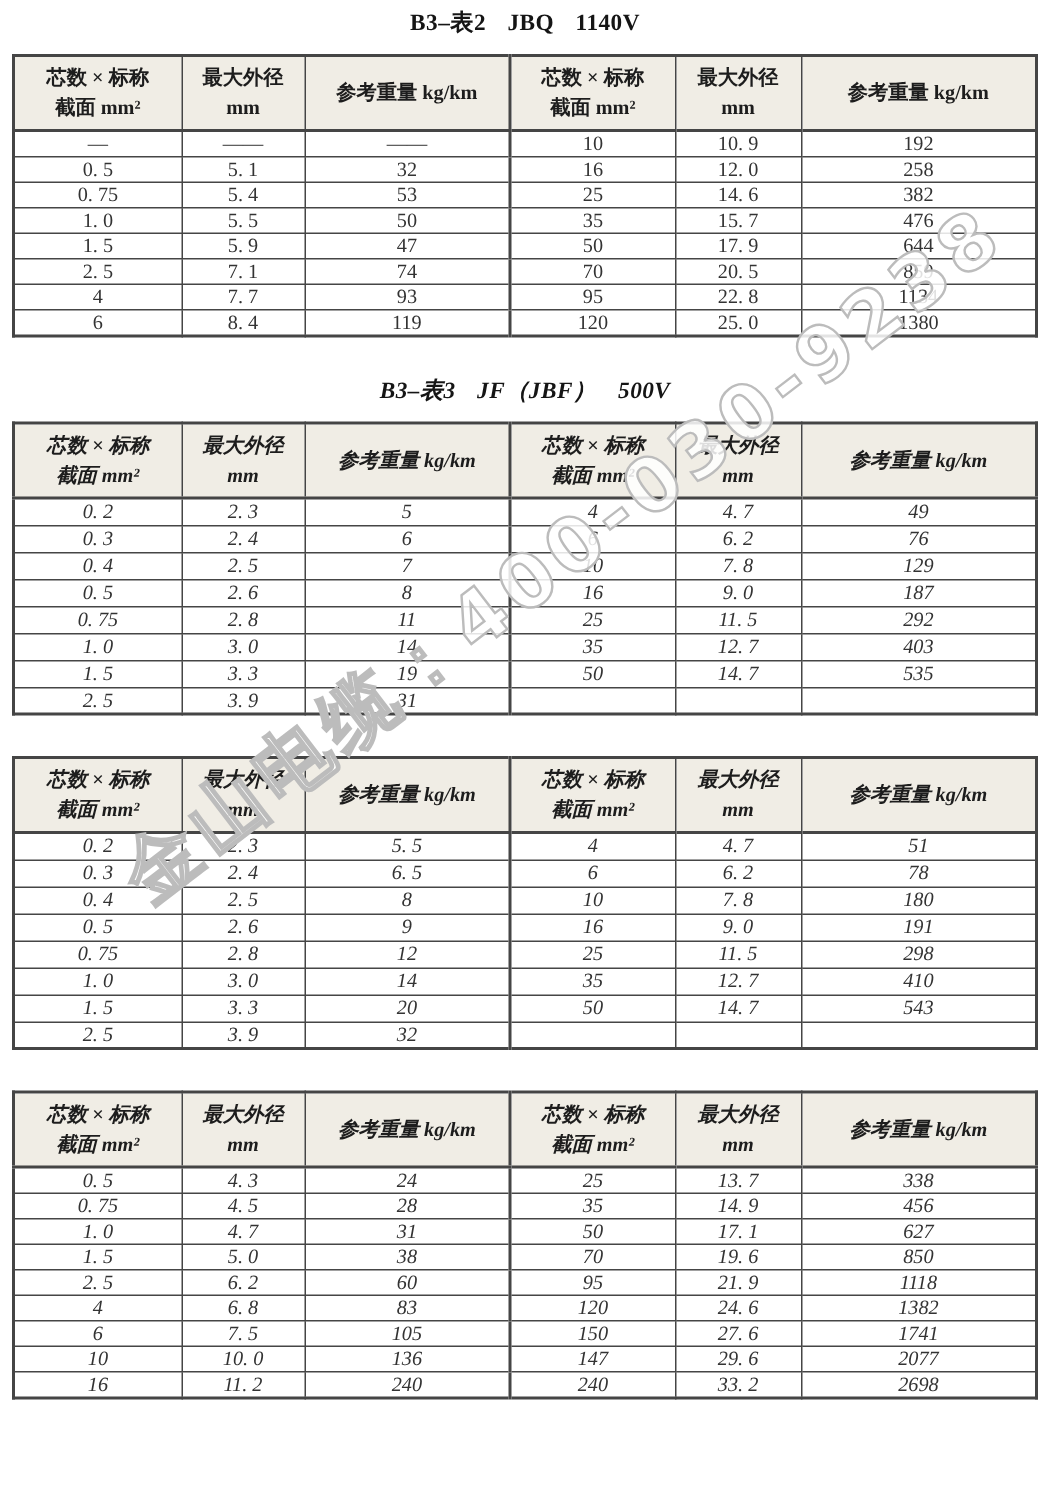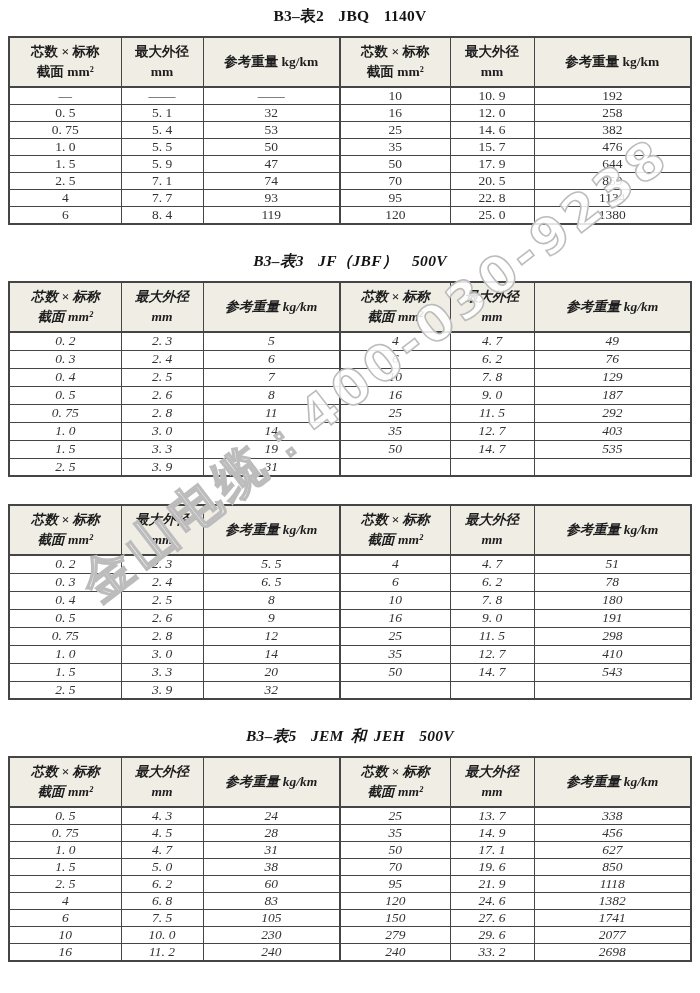--- a/index.html
+++ b/index.html
@@ -410,21 +410,20 @@
               <td>32</td>
               <td></td>
               <td></td>
               <td></td>
             </tr>
           </tbody>
         </table>
       </div>
     </section>
     <section class="tbl-section">
-      <h3 class="tbl-title">B3–表5  JEM 和 JEH  500V</h3>
       <div class="t-wrap">
         <table class="tbl t3">
           <colgroup>
             <col style="width: 112px;">
             <col style="width: 82px;">
             <col style="width: 137px;">
             <col style="width: 110px;">
             <col style="width: 84px;">
             <col style="width: 157px;">
           </colgroup>
@@ -507,22 +506,22 @@
               <td>6</td>
               <td>7. 5</td>
               <td>105</td>
               <td>150</td>
               <td>27. 6</td>
               <td>1741</td>
             </tr>
             <tr>
               <td>10</td>
               <td>10. 0</td>
-              <td>230</td>
-              <td>279</td>
+              <td>136</td>
+              <td>147</td>
               <td>29. 6</td>
               <td>2077</td>
             </tr>
             <tr>
               <td>16</td>
               <td>11. 2</td>
               <td>240</td>
               <td>240</td>
               <td>33. 2</td>
               <td>2698</td>

